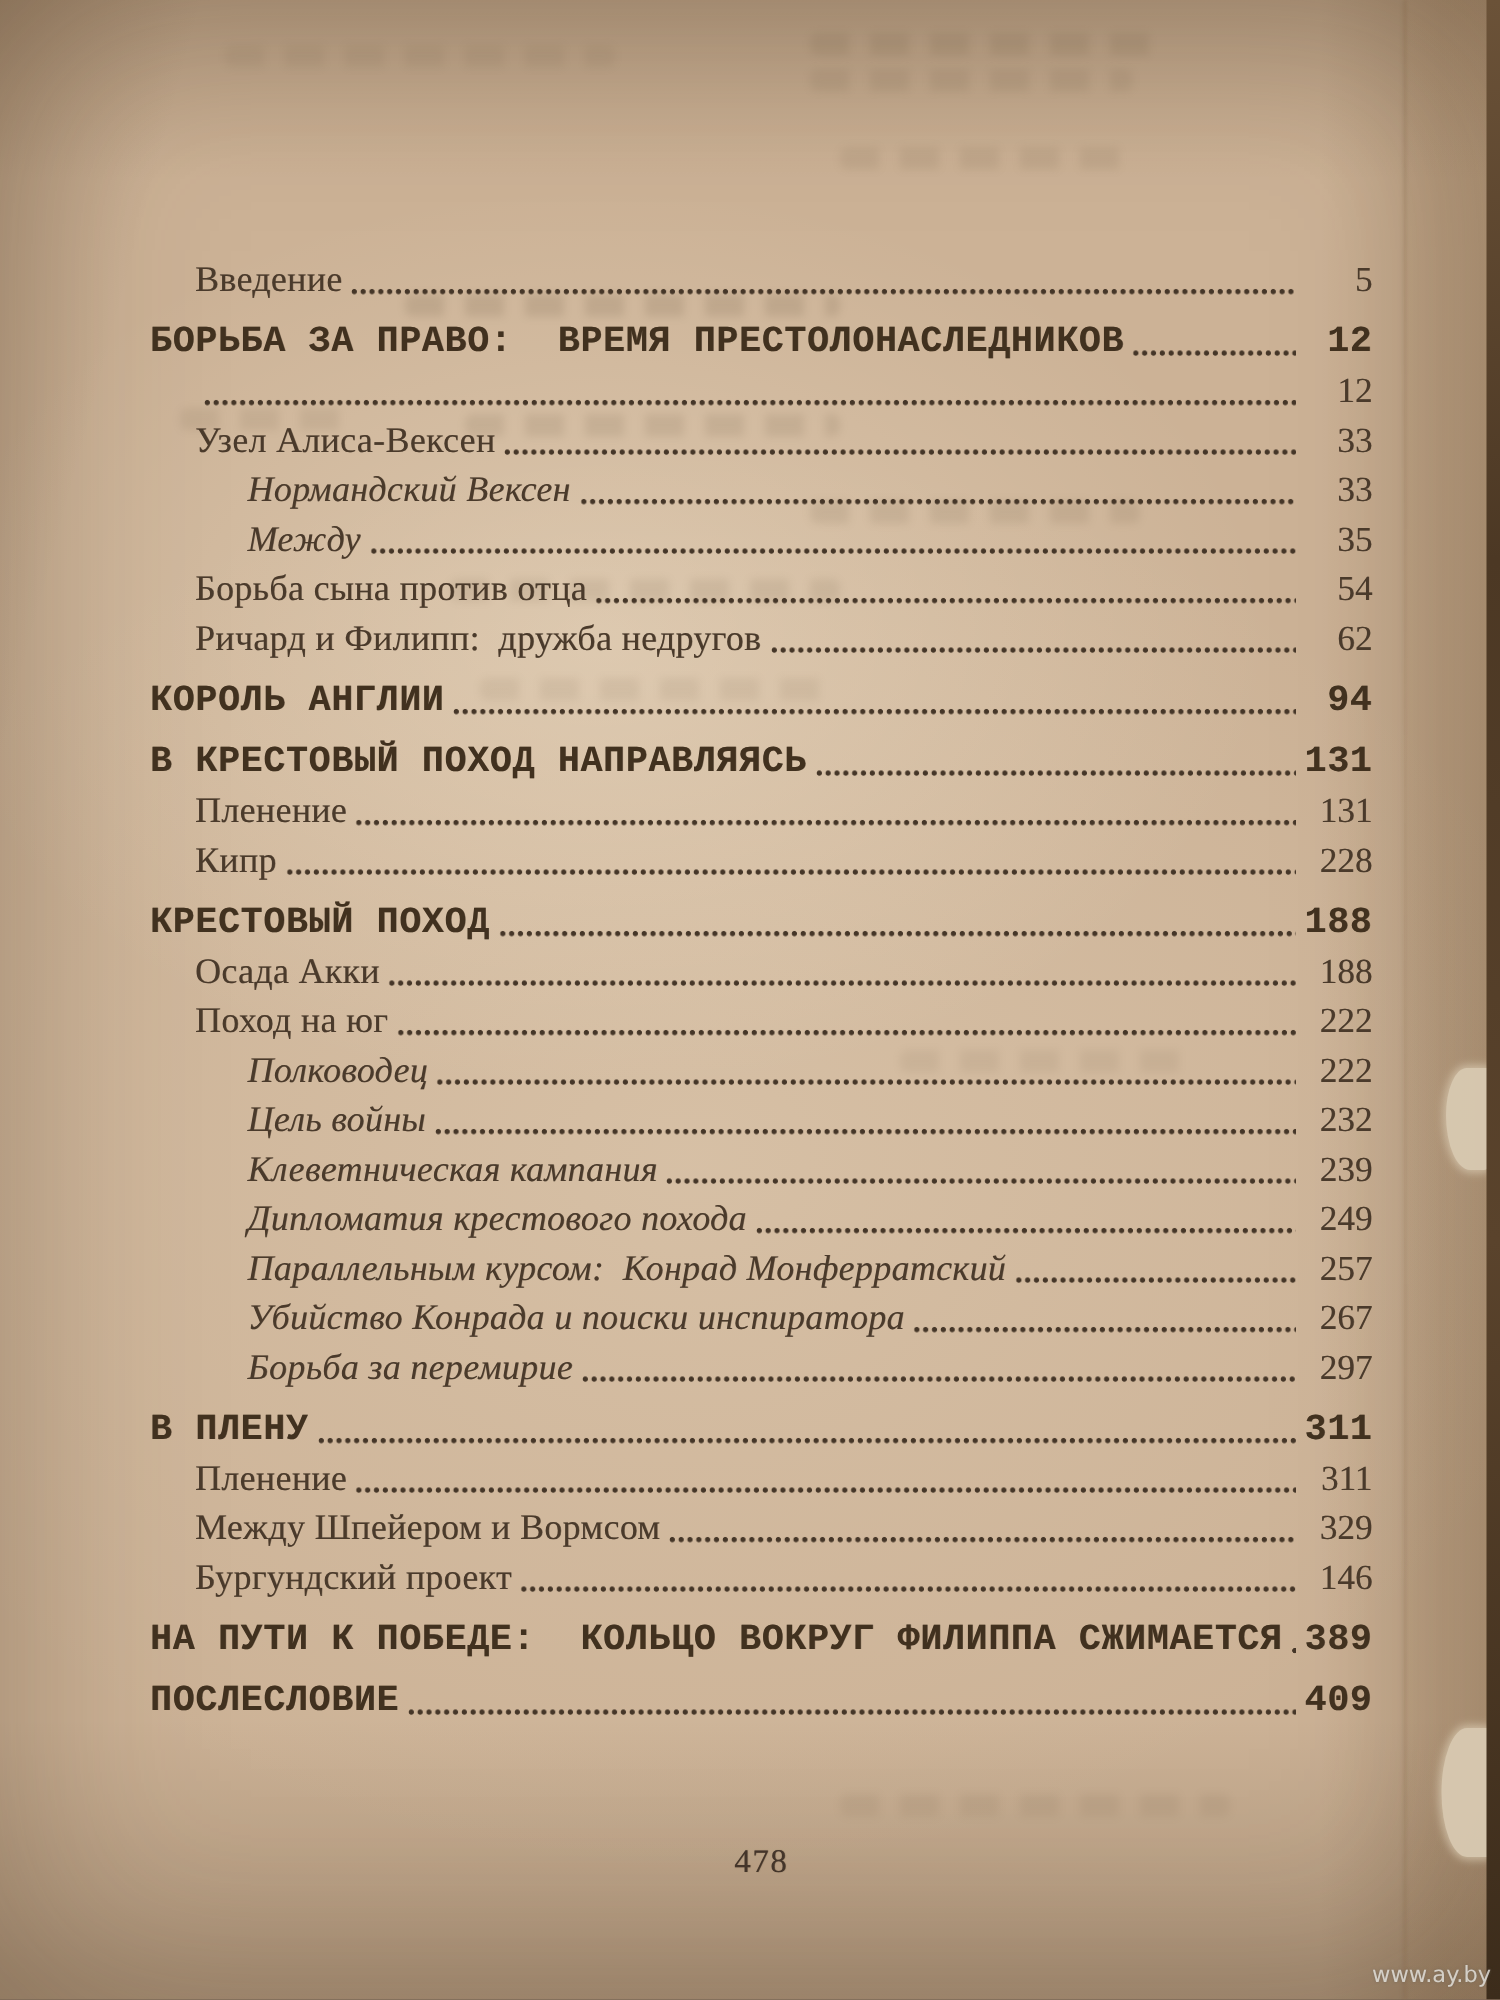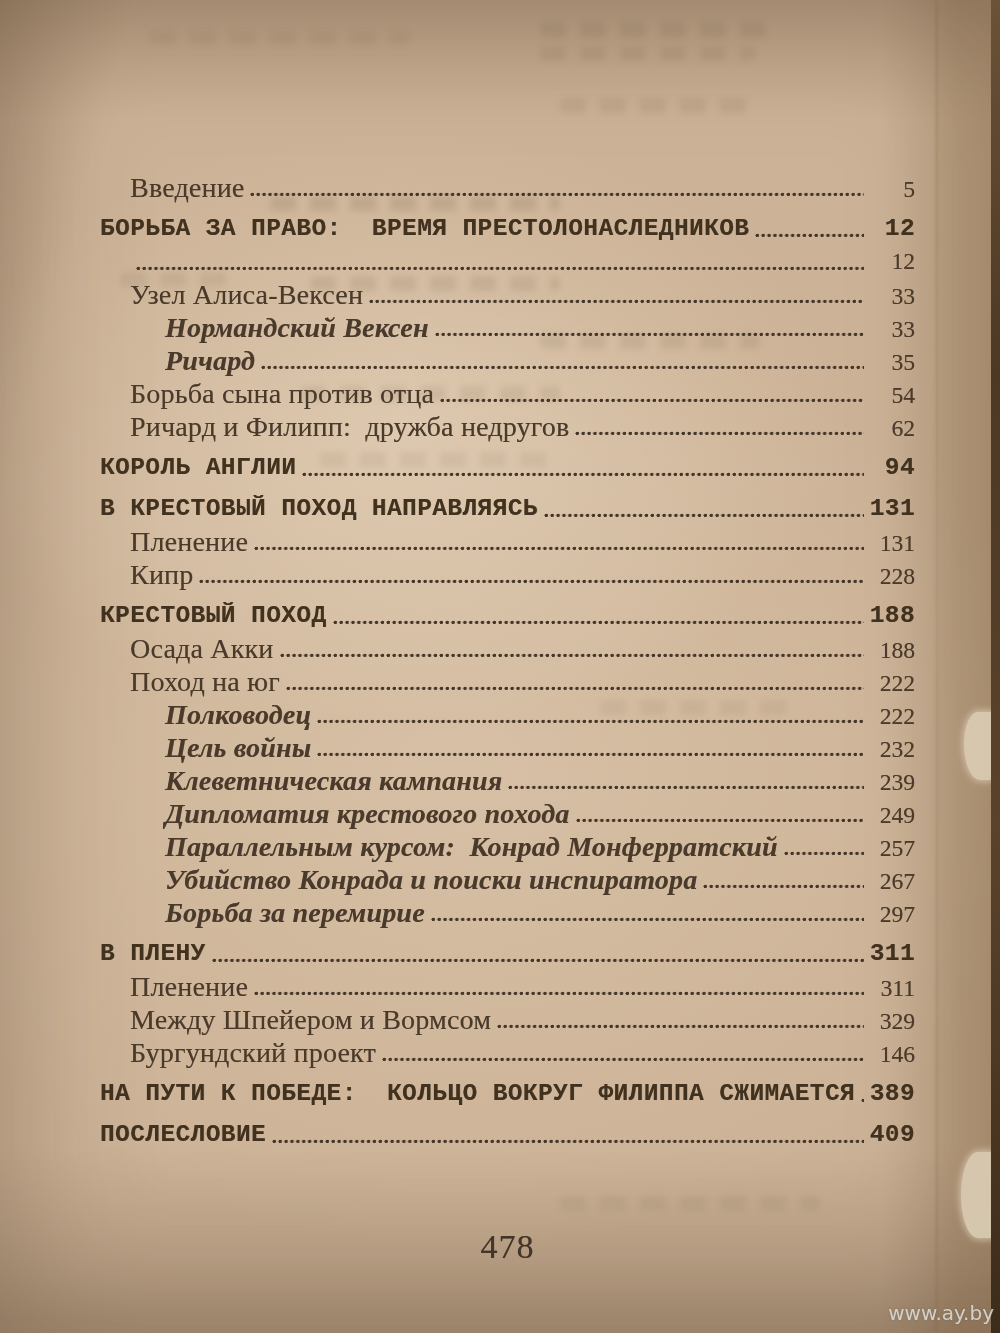--- a/index.html
+++ b/index.html
@@ -49,50 +49,50 @@
     filter:blur(3px); opacity:0.16; pointer-events:none;
   }
 
   
   .toc {
     position:absolute; left:100px; top:171px; width:815px;
     color:#4a3a2b;
   }
   .row { display:flex; align-items:baseline; height:33px; }
   .row .label {
-    white-space:pre; line-height:33px; font-size:28px;
+    white-space:pre; line-height:33px; font-size:24px;
     letter-spacing:0.2px;
     text-shadow:0.3px 0.3px 0.4px rgba(58,44,30,0.45);
   }
   .row .leader {
     flex:1 1 auto; height:5px; align-self:flex-end;
     margin:0 3px 7px 6px;
     background-image:radial-gradient(circle at 2.2px 2.4px, #453628 1.5px, rgba(69,54,40,0) 2.0px);
     background-size:5.9px 5px; background-repeat:repeat-x;
   }
   .row .pagenum {
     min-width:48px; text-align:right; font-size:23.5px; line-height:33px;
     font-style:normal; text-shadow:0.3px 0.3px 0.4px rgba(58,44,30,0.45);
   }
   .row.lvl0 { margin-top:8px;font-family:Liberation Mono, monospace; }
   .row.lvl0 .label, .row.lvl0 .pagenum {
     font-weight:bold; font-size:24.5px; color:#41311f; letter-spacing:0.4px;
   }
   .row.lvl1 { padding-left:30px; }
   .row.lvl2 { padding-left:65px; }
-  .row.lvl2 .label { font-style:italic;font-weight:bold; }
+  .row.lvl2 .label { font-style:italic; }
 
   .footer-num {
     position:absolute; left:100px; width:815px; top:1228px;
-    text-align:center; font-size:34px; color:#44352a; letter-spacing:1px;
+    text-align:center; font-size:22px; color:#44352a; letter-spacing:1px;
     text-shadow:0.3px 0.3px 0.5px rgba(58,44,30,0.5);
   }
   .watermark {
     position:absolute; right:6px; bottom:8px;
-    font-family:"DejaVu Sans", sans-serif; font-size:20px;
+    font-family:"DejaVu Sans", sans-serif; font-size:15px;
     color:rgba(236,234,230,0.78);
     text-shadow:0 0 2px rgba(100,95,85,0.6);
   }
 </style>
 </head>
 <body>
 
 <div class="photo">
 
   <div class="bleed" style="left:540px; top:22px;  width:230px;"></div>
@@ -138,21 +138,21 @@
     <span class="pagenum">33</span>
   </div>
 
   <div class="row lvl2">
     <span class="label">Нормандский Вексен</span>
     <span class="leader"></span>
     <span class="pagenum">33</span>
   </div>
 
   <div class="row lvl2">
-    <span class="label">Ричард</span>
+    <span class="label">Между</span>
     <span class="leader"></span>
     <span class="pagenum">35</span>
   </div>
 
   <div class="row lvl1">
     <span class="label">Борьба сына против отца</span>
     <span class="leader"></span>
     <span class="pagenum">54</span>
   </div>
 

